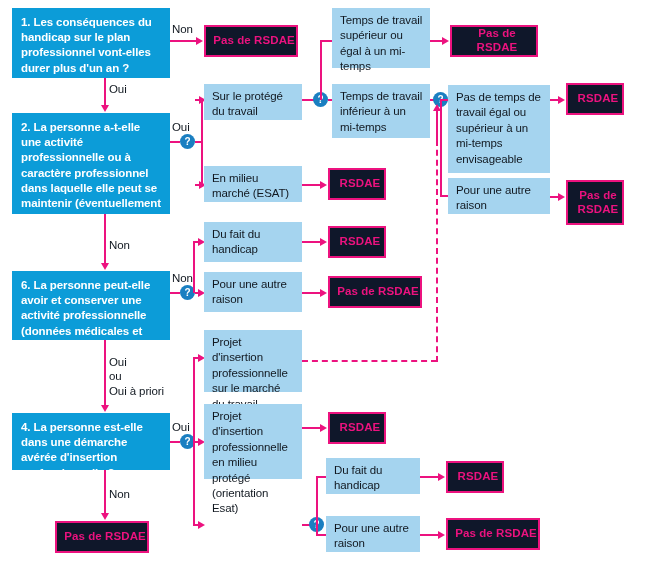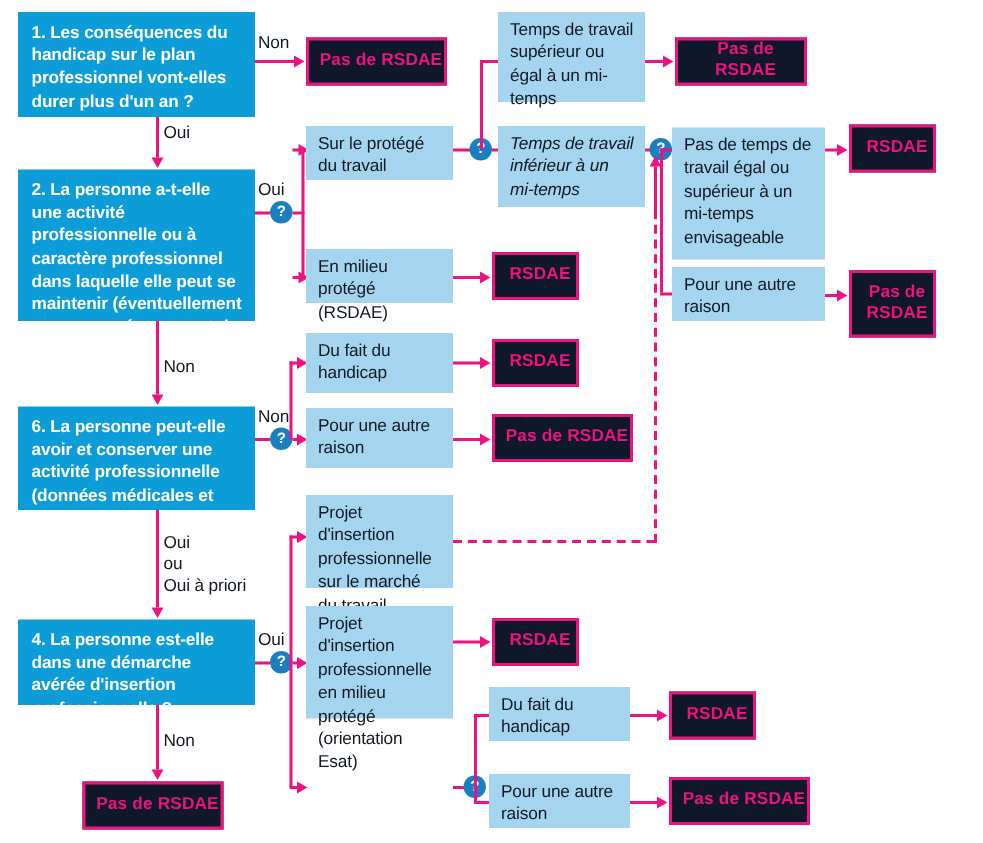--- a/index.html
+++ b/index.html
@@ -123,34 +123,34 @@
   <div class="ln ln-h" style="left:195px;top:99px;width:10px;"></div>
   <div class="arr arr-r" style="left:199px;top:95.5px;"></div>
   <div class="ln ln-h" style="left:195px;top:184px;width:10px;"></div>
   <div class="arr arr-r" style="left:199px;top:180.5px;"></div>
 
   <div class="node opt-box" style="left:204px;top:84px;width:98px;height:36px;">
     <span>Sur le protégé du travail</span>
   </div>
 
   <div class="node opt-box" style="left:204px;top:166px;width:98px;height:36px;">
-    <span>En milieu protégé (RSDAE)</span>
+    <span>En milieu marché (ESAT)</span>
   </div>
 
   <div class="ln ln-h" style="left:302px;top:99px;width:17px;"></div>
   <div class="qmark" style="left:313px;top:92px;">?</div>
   <div class="ln ln-v" style="left:320px;top:40px;height:60px;"></div>
   <div class="ln ln-h" style="left:320px;top:40px;width:12px;"></div>
   <div class="ln ln-h" style="left:328px;top:99px;width:4px;"></div>
 
   <div class="node opt-box" style="left:332px;top:8px;width:98px;height:60px;">
     <span>Temps de travail supérieur ou égal à un mi-temps</span>
   </div>
 
-  <div class="node opt-box" style="left:332px;top:84px;width:98px;height:54px;font-style:italic;">
+  <div class="node opt-box" style="left:332px;top:84px;width:98px;height:54px;">
     <span>Temps de travail inférieur à un mi-temps</span>
   </div>
 
   <div class="ln ln-h" style="left:430px;top:40px;width:14px;"></div>
   <div class="arr arr-r" style="left:442px;top:36.5px;"></div>
   <div class="node out-box" style="left:450px;top:25px;width:88px;height:32px;">
     <span>Pas de RSDAE</span>
   </div>
 
   <div class="ln ln-h" style="left:430px;top:99px;width:10px;"></div>

